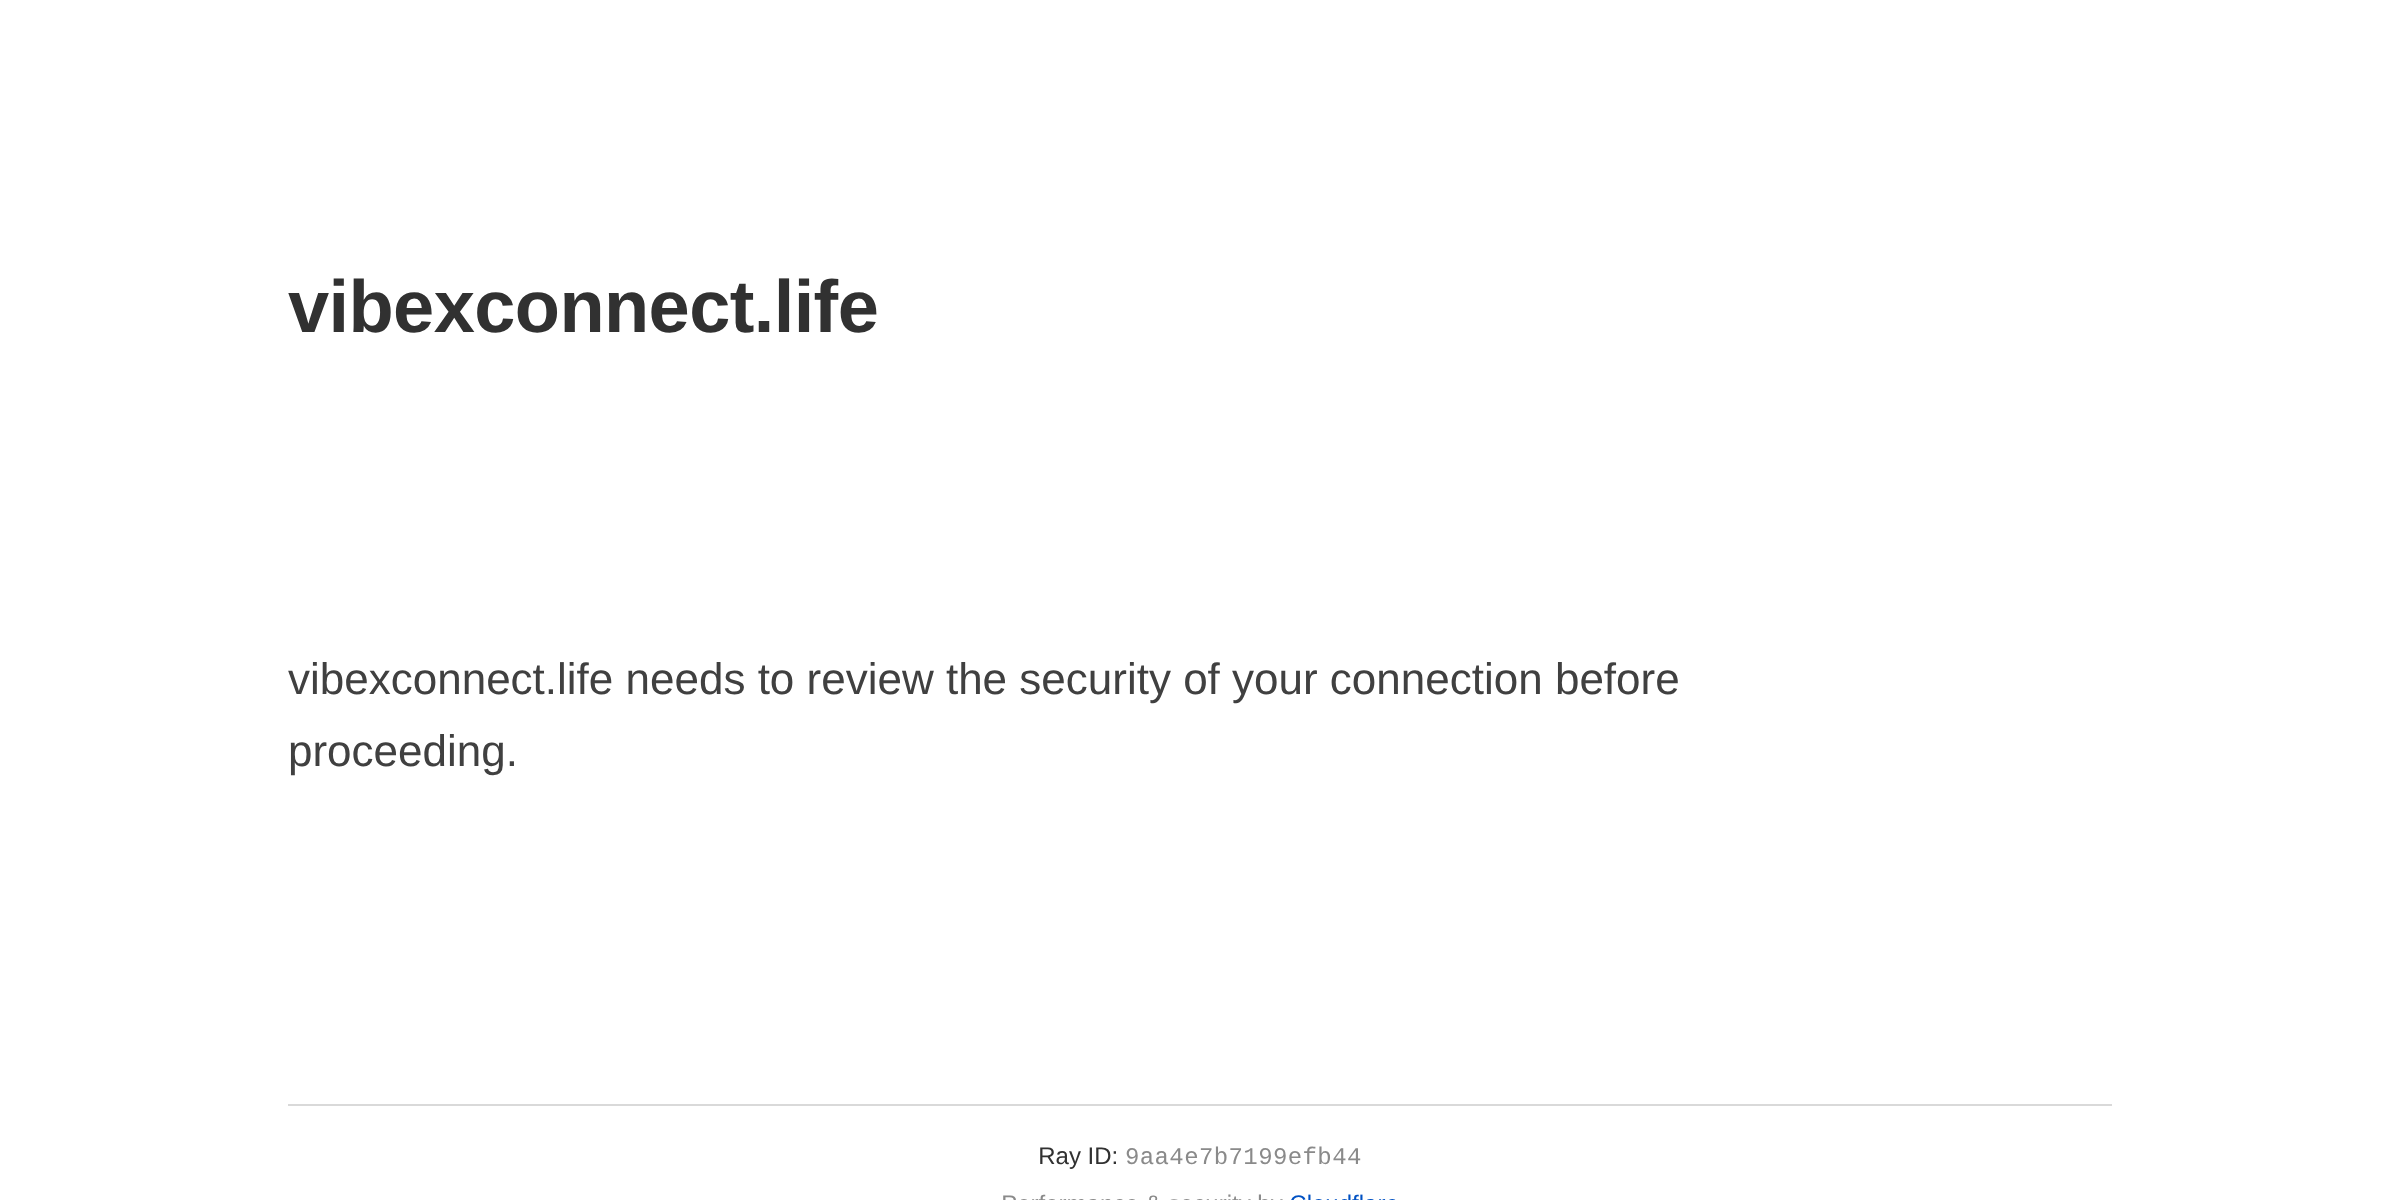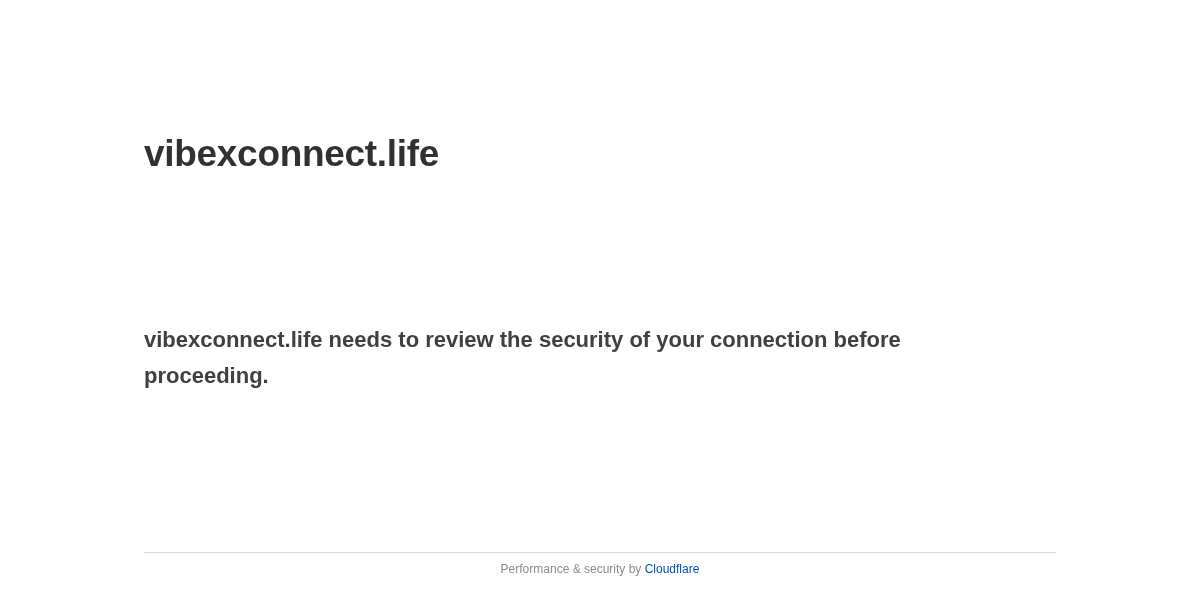--- a/index.html
+++ b/index.html
@@ -72,21 +72,21 @@
 
   
   .body-copy {
     position: absolute;
     left: 0;
     top: 322px;
     width: 800px;
     margin: 0;
     font-size: 22px;
     line-height: 36px;
-    font-weight: 700;
+    font-weight: 400;
     color: #404040;
   }
 
   
   .footer {
     position: absolute;
     left: 0;
     top: 552px;
     width: 912px;
     border-top: 1px solid #d9d9d9;
@@ -136,19 +136,22 @@
 
     <div class="headline-block">
       <h1 class="site-title">vibexconnect.life</h1>
     </div>
 
     <div class="challenge-slot"></div>
 
     <p class="body-copy">vibexconnect.life needs to review the security of your connection before proceeding.</p>
 
     <div class="footer">
+      <div class="ray-line">
+        <span class="ray-label">Ray ID:</span> <span class="ray-id">9aa4e7b7199efb44</span>
+      </div>
       <div class="attribution-line">
         <span>Performance &amp; security by </span><span class="attribution-link">Cloudflare</span>
       </div>
     </div>
 
   </div>
 </div>
 
 </body></html>

